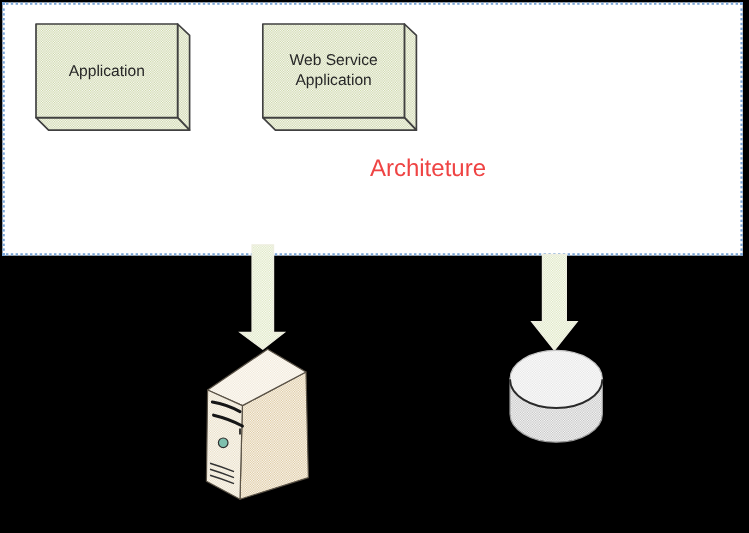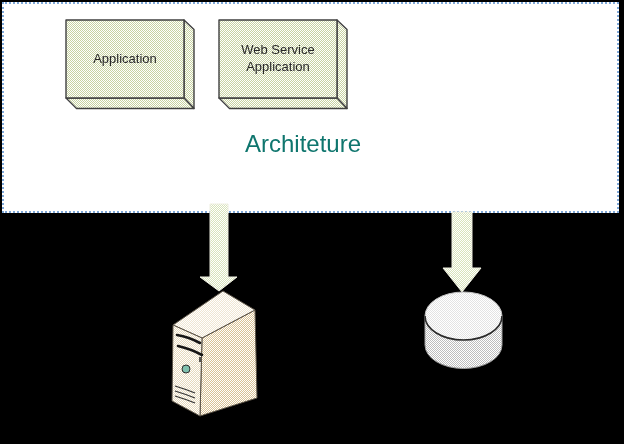--- a/index.html
+++ b/index.html
@@ -37,23 +37,23 @@
     line-height: 1.3;
     color: #262626;
     padding: 0 8px;
     box-sizing: border-box;
   }
   .panel-title {
     position: absolute;
     left: 245px;
     top: 130px;
     width: 160px;
-    text-align: left;
-    font-size: 24px;
-    color: #0f766e;
+    text-align: right;
+    font-size: 20px;
+    color: #ef4444;
   }
   .abs { position: absolute; }
   .defs-holder { position: absolute; width: 0; height: 0; }
 </style>
 </head>
 <body>
 
 <div class="stage">
 
   <svg class="defs-holder" aria-hidden="true">
@@ -99,21 +99,21 @@
   <div class="panel"></div>
 
   <svg class="abs" style="left:195px; top:200px;" width="50" height="95" viewBox="0 0 50 95">
     <polygon points="15,4 33,4 33,77 42,77 24,91 5,77 15,77" fill="url(#pat-arrow)" stroke="#eeeee0" stroke-width="1"></polygon>
   </svg>
 
   <svg class="abs" style="left:438px; top:205px;" width="50" height="90" viewBox="0 0 50 90">
     <polygon points="14,7 34,7 34,63 43,63 24,87 5,63 14,63" fill="url(#pat-arrow)" stroke="#eeeee0" stroke-width="1"></polygon>
   </svg>
 
-  <div class="box3d" style="left:29px; top:19px;margin-left:36px;">
+  <div class="box3d" style="left:29px; top:19px;">
     <svg width="131" height="91" viewBox="0 0 131 91">
       <polygon points="119,1 129,10.5 129,89.5 119,79" fill="url(#pat-box)" stroke="#404040" stroke-width="1.4" stroke-linejoin="round"></polygon>
       <polygon points="1,79 119,79 129,89.5 11.5,89.5" fill="url(#pat-box)" stroke="#404040" stroke-width="1.4" stroke-linejoin="round"></polygon>
       <polygon points="1,1 119,1 119,79 1,79" fill="url(#pat-box)" stroke="#404040" stroke-width="1.4" stroke-linejoin="round"></polygon>
     </svg>
     <div class="box-label">Application</div>
   </div>
 
   <div class="box3d" style="left:218px; top:19px;">
     <svg width="131" height="91" viewBox="0 0 131 91">

